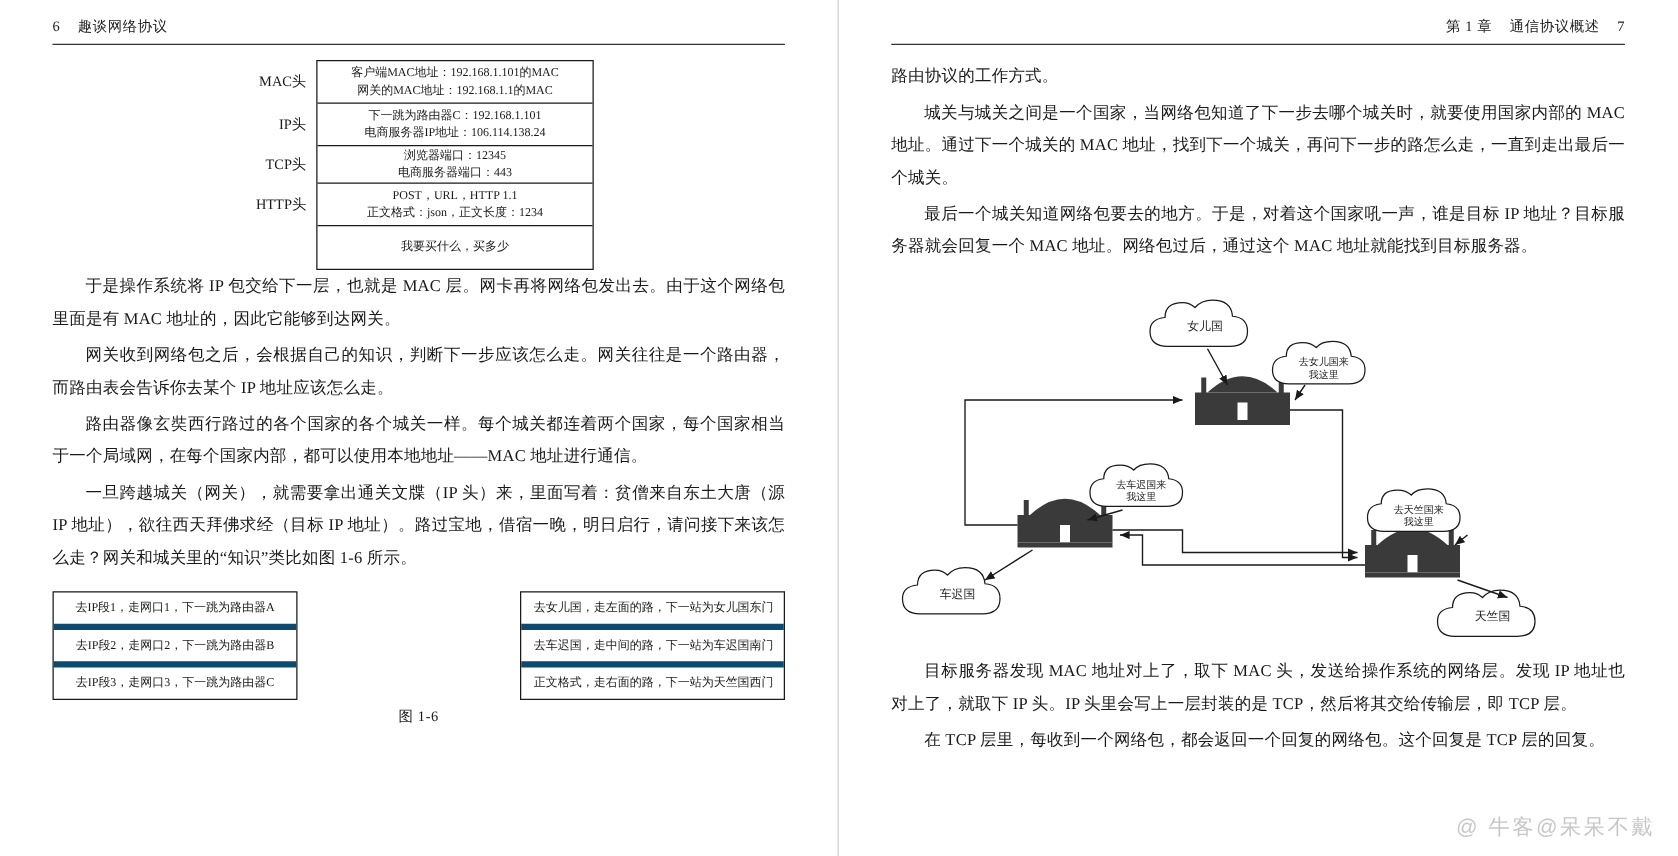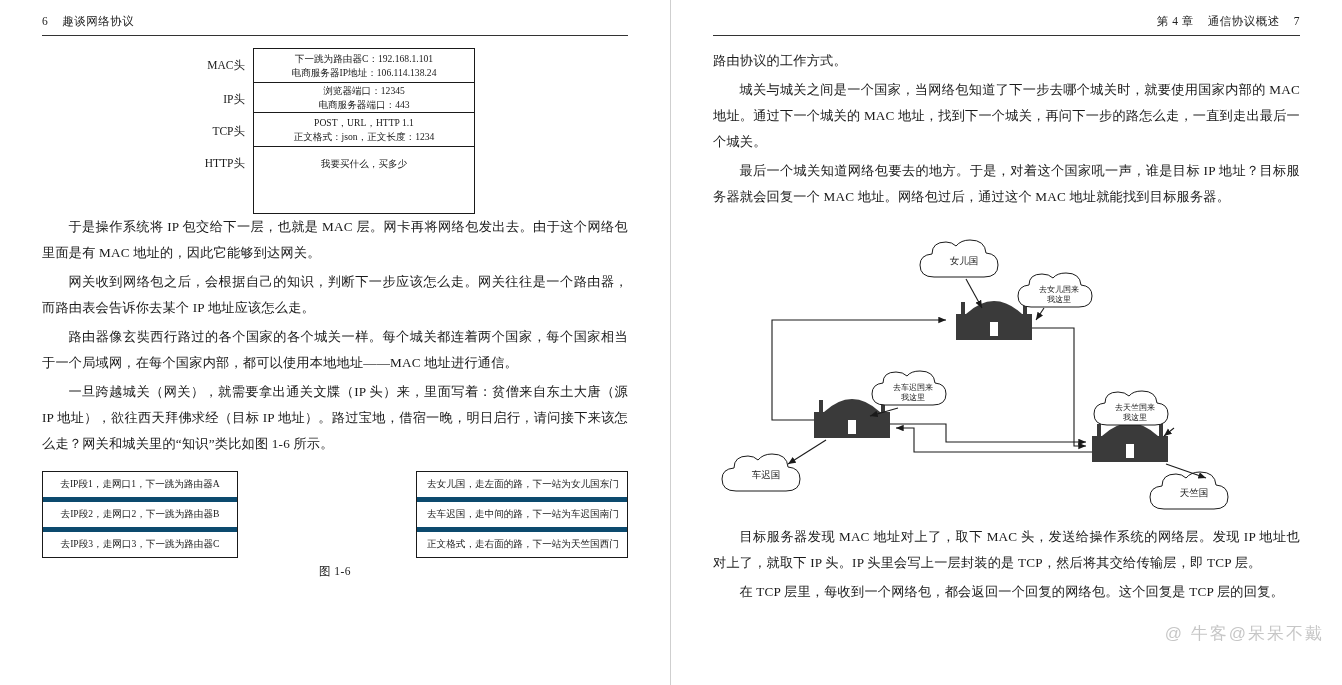--- a/index.html
+++ b/index.html
@@ -132,21 +132,21 @@
     width: 585px;
     height: 300px;
     margin: 14px auto 0 auto;
   }
   .fig17 svg { display: block; }
 
   
   .watermark {
     position: absolute;
     right: 18px;
-    bottom: 40px;
+    bottom: 12px;
     font-family: "Liberation Sans", sans-serif;
     font-size: 17px;
     color: rgba(120,120,120,.42);
     letter-spacing: 2px;
     pointer-events: none;
     white-space: nowrap;
   }
 </style>
 </head>
 <body>
@@ -165,20 +165,24 @@
       <div class="fig15-inner">
         <div class="fig15-labels">
           <div class="lab-mac">MAC头</div>
           <div class="lab-ip">IP头</div>
           <div class="lab-tcp">TCP头</div>
           <div class="lab-http">HTTP头</div>
           <div class="lab-pad"></div>
         </div>
         <div class="fig15-box">
           <div class="cell h34">
+            <span>客户端MAC地址：192.168.1.101的MAC</span>
+            <span>网关的MAC地址：192.168.1.1的MAC</span>
+          </div>
+          <div class="cell h34">
             <span>下一跳为路由器C：192.168.1.101</span>
             <span>电商服务器IP地址：106.114.138.24</span>
           </div>
           <div class="cell h30">
             <span>浏览器端口：12345</span>
             <span>电商服务器端口：443</span>
           </div>
           <div class="cell h34">
             <span>POST，URL，HTTP 1.1</span>
             <span>正文格式：json，正文长度：1234</span>
@@ -206,21 +210,21 @@
         <div class="row">去车迟国，走中间的路，下一站为车迟国南门</div>
         <div class="row">正文格式，走右面的路，下一站为天竺国西门</div>
       </div>
     </div>
     <div class="figcap">图 1-6</div>
   </div>
 
   <div class="page right">
 
     <div class="runhead right">
-      <span class="title">第 4 章</span>
+      <span class="title">第 1 章</span>
       <span class="title">通信协议概述</span>
       <span class="folio">7</span>
     </div>
     <div class="rule"></div>
 
     <p class="body noindent">路由协议的工作方式。</p>
     <p class="body">城关与城关之间是一个国家，当网络包知道了下一步去哪个城关时，就要使用国家内部的 MAC 地址。通过下一个城关的 MAC 地址，找到下一个城关，再问下一步的路怎么走，一直到走出最后一个城关。</p>
     <p class="body">最后一个城关知道网络包要去的地方。于是，对着这个国家吼一声，谁是目标 IP 地址？目标服务器就会回复一个 MAC 地址。网络包过后，通过这个 MAC 地址就能找到目标服务器。</p>
 
     <div class="fig17">

